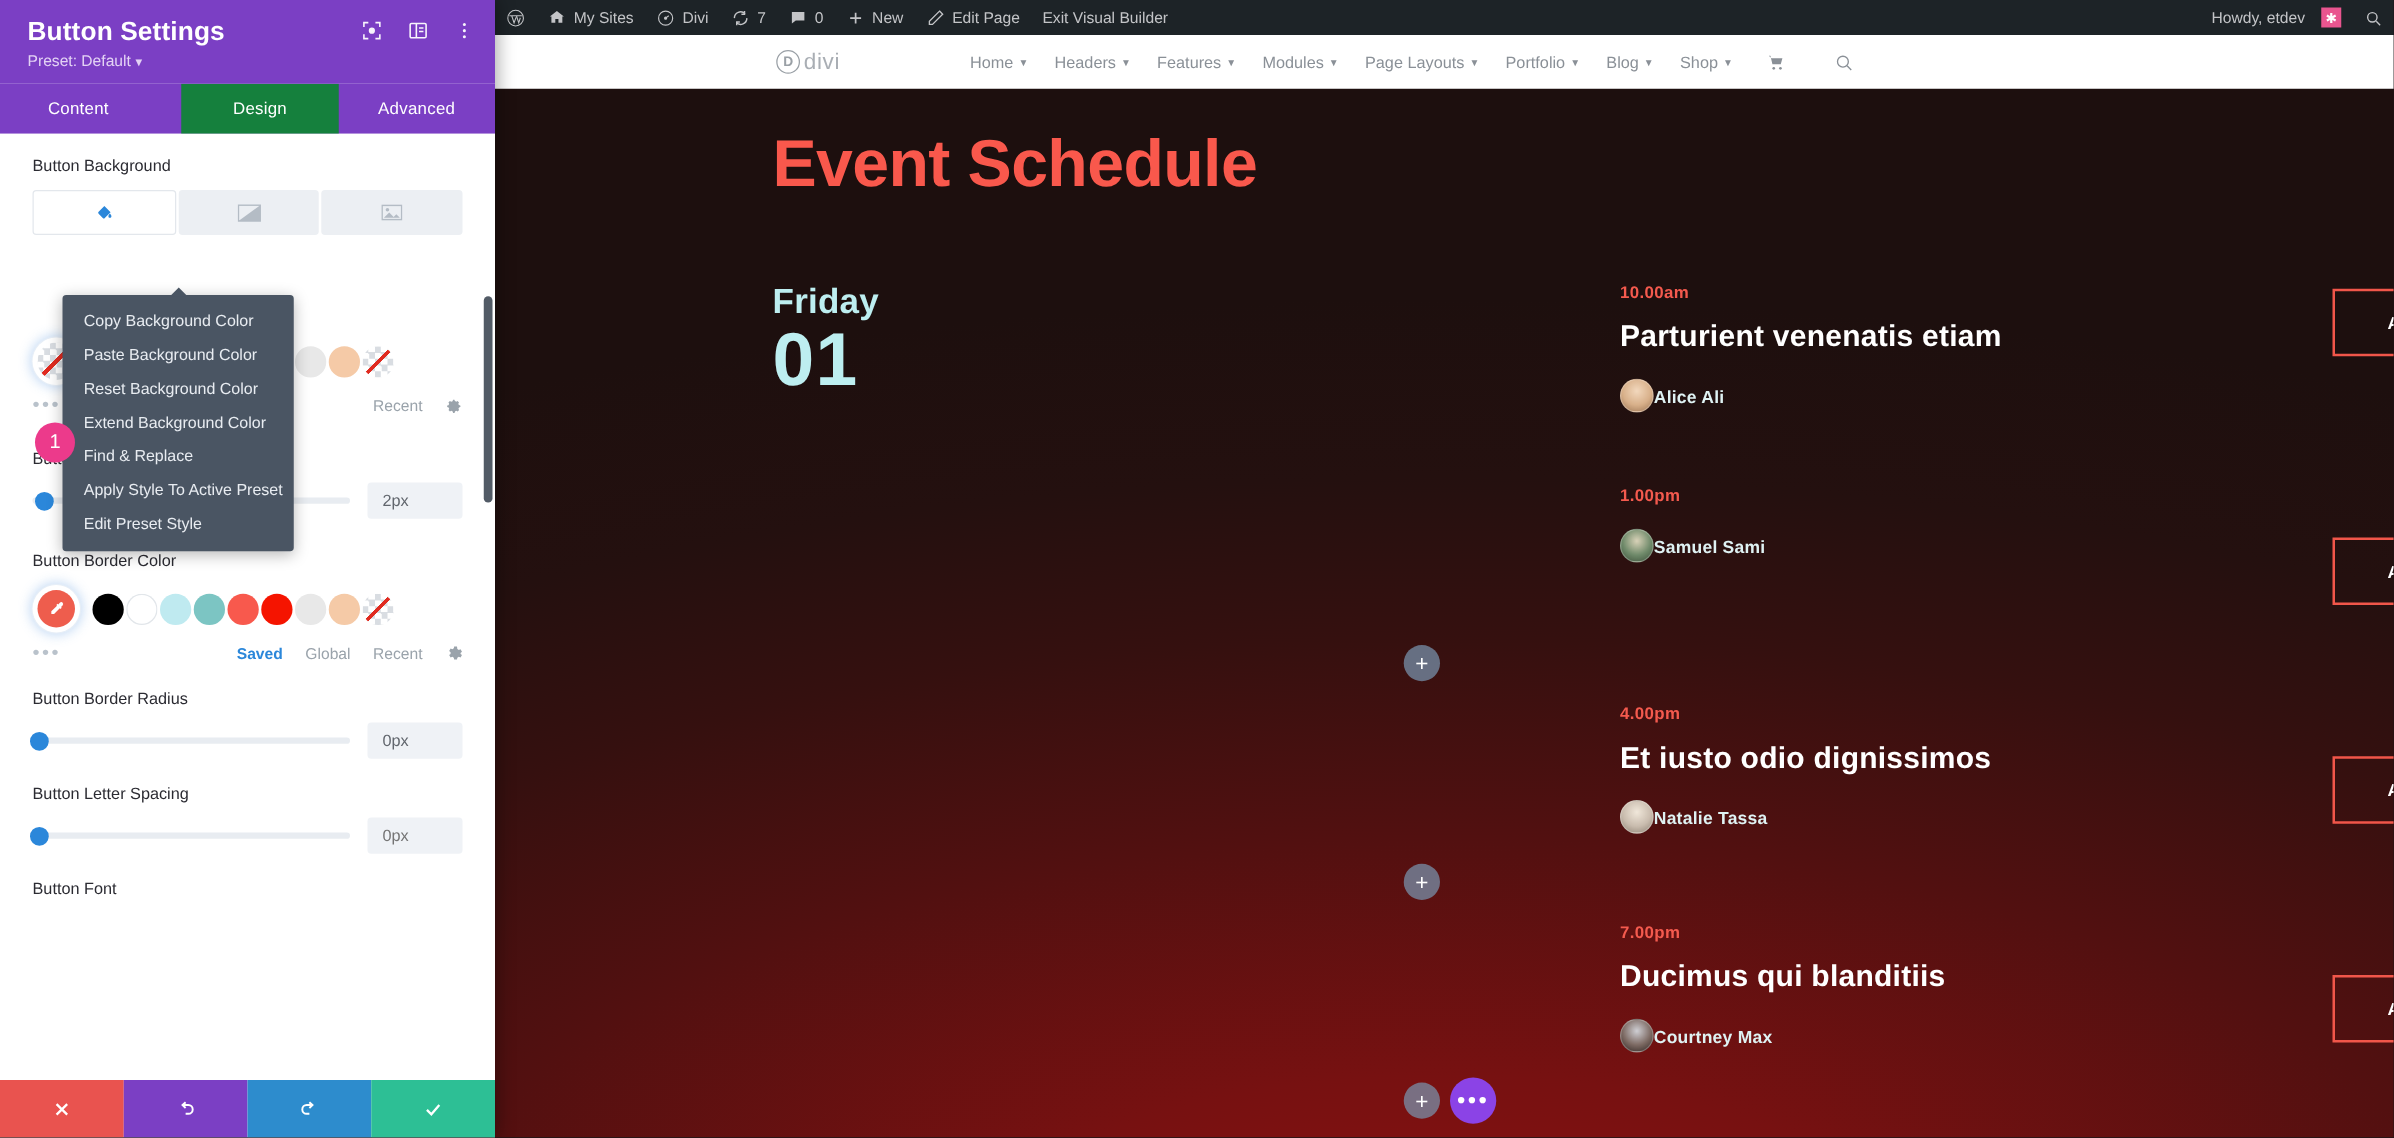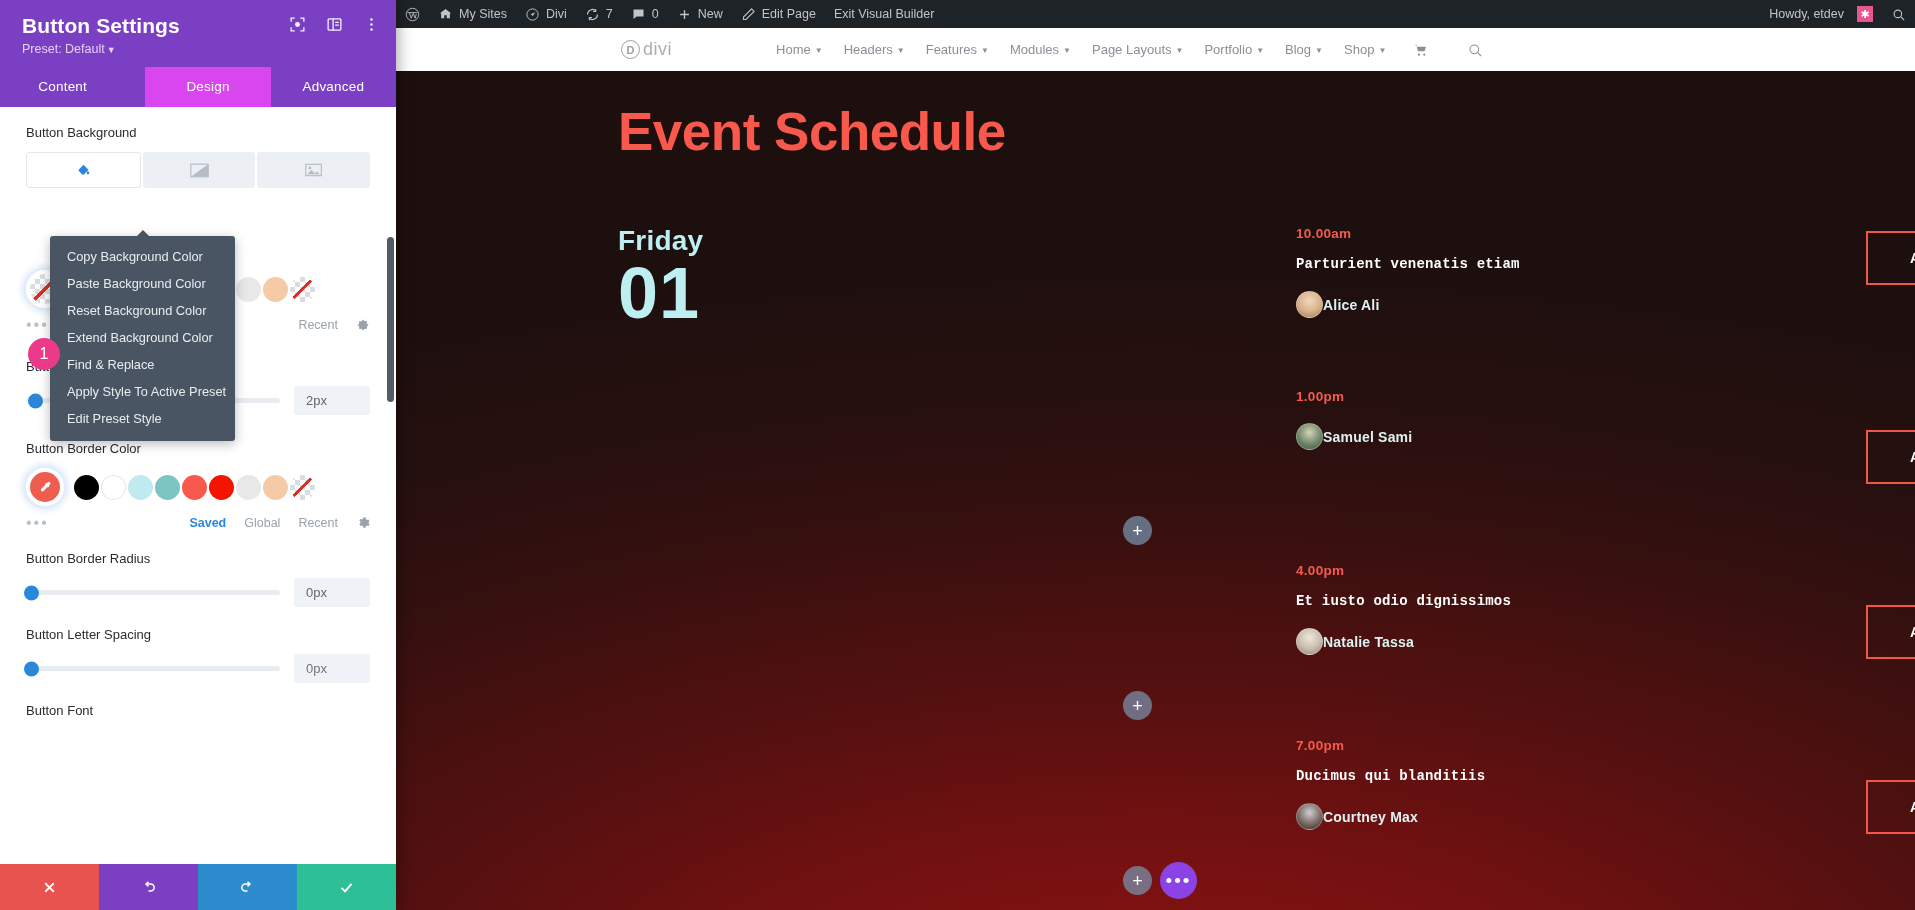--- a/index.html
+++ b/index.html
@@ -26,21 +26,21 @@
   #panel-preset .caret { font-size: 9px; margin-left: 2px; }
   .hdr-icons { position: absolute; right: 16px; top: 16px; display: flex; gap: 20px; align-items: center; }
   .hdr-icons .hicon { width: 17px; height: 17px; color: #fff; display: block; opacity: .95; cursor: pointer; }
   .hdr-icons svg { display:block; }
 
   #panel-tabs { display: flex; background: #7b3fc4; }
   #panel-tabs .tab {
     flex: 1; text-align: center; padding: 12px 0 13px 0;
     color: #fff; font-size: 13.5px; cursor: pointer; letter-spacing: .2px;
   }
-  #panel-tabs .tab.active { background: #d946ef; margin-left: 20px; }
+  #panel-tabs .tab.active { background: #15803d; margin-left: 20px; }
 
   #panel-body { flex: 1; position: relative; overflow: hidden; background: #fff; padding: 0 0 0 0; }
   #panel-scroll { position: absolute; inset: 0; padding: 18px 26px 0 26px; }
 
   .field-label { font-size: 13px; color: #2b2b32; margin-bottom: 12px; font-weight: 400; }
 
   
   .bg-switch { display: flex; gap: 2px; }
   .bg-switch .seg {
     flex: 1; height: 36px; background: #eceff3; border-radius: 3px;
@@ -152,25 +152,25 @@
       radial-gradient(ellipse 120% 95% at 50% 115%, #8e1111 0%, #771111 22%, #521010 46%, #35100f 66%, #24100f 82%, #1d0f0e 100%);
     overflow: hidden; z-index: 10;
   }
   #event-title {
     color: #f9584c; font-size: 53px; font-weight: 700; letter-spacing: -.5px;
     margin: 30px 0 0 222px;
   }
 
   .day-block { position: absolute; left: 222px; top: 154px; }
   .day-name { color: #bdeef0; font-size: 28px; font-weight: 700; letter-spacing: .2px; }
-  .day-num  { color: #bdeef0; font-size: 72px; font-weight: 700; line-height: 1.02; letter-spacing: 1px; }
+  .day-num  { color: #bdeef0; font-size: 60px; font-weight: 700; line-height: 1.02; letter-spacing: 1px; }
 
   .event-row { position: absolute; left: 900px; width: 600px; }
   .ev-time { color: #f45a4e; font-size: 13.5px; font-weight: 600; letter-spacing: .3px; }
-  .ev-title { color: #fff; font-size: 14px; font-weight: 700; margin-top: 15px; letter-spacing: .2px; font-family: Liberation Mono, monospace; }
+  .ev-title { color: #fff; font-size: 24px; font-weight: 700; margin-top: 15px; letter-spacing: .2px; }
   .ev-person { display: flex; align-items: center; margin-top: 19px; }
   .ev-avatar { width: 27px; height: 27px; border-radius: 50%; flex: none; border: 1px solid rgba(255,255,255,.25); }
   .ev-name { color: #dff2f3; font-size: 14px; font-weight: 600; letter-spacing: .2px; }
 
   .cal-btn {
     position: absolute; width: 202px; height: 54px; border: 2px solid #f1564a;
     color: #fff; font-size: 14px; font-weight: 700; letter-spacing: .4px;
     display: flex; align-items: center; justify-content: center; cursor: pointer; background: transparent;
   }
 

